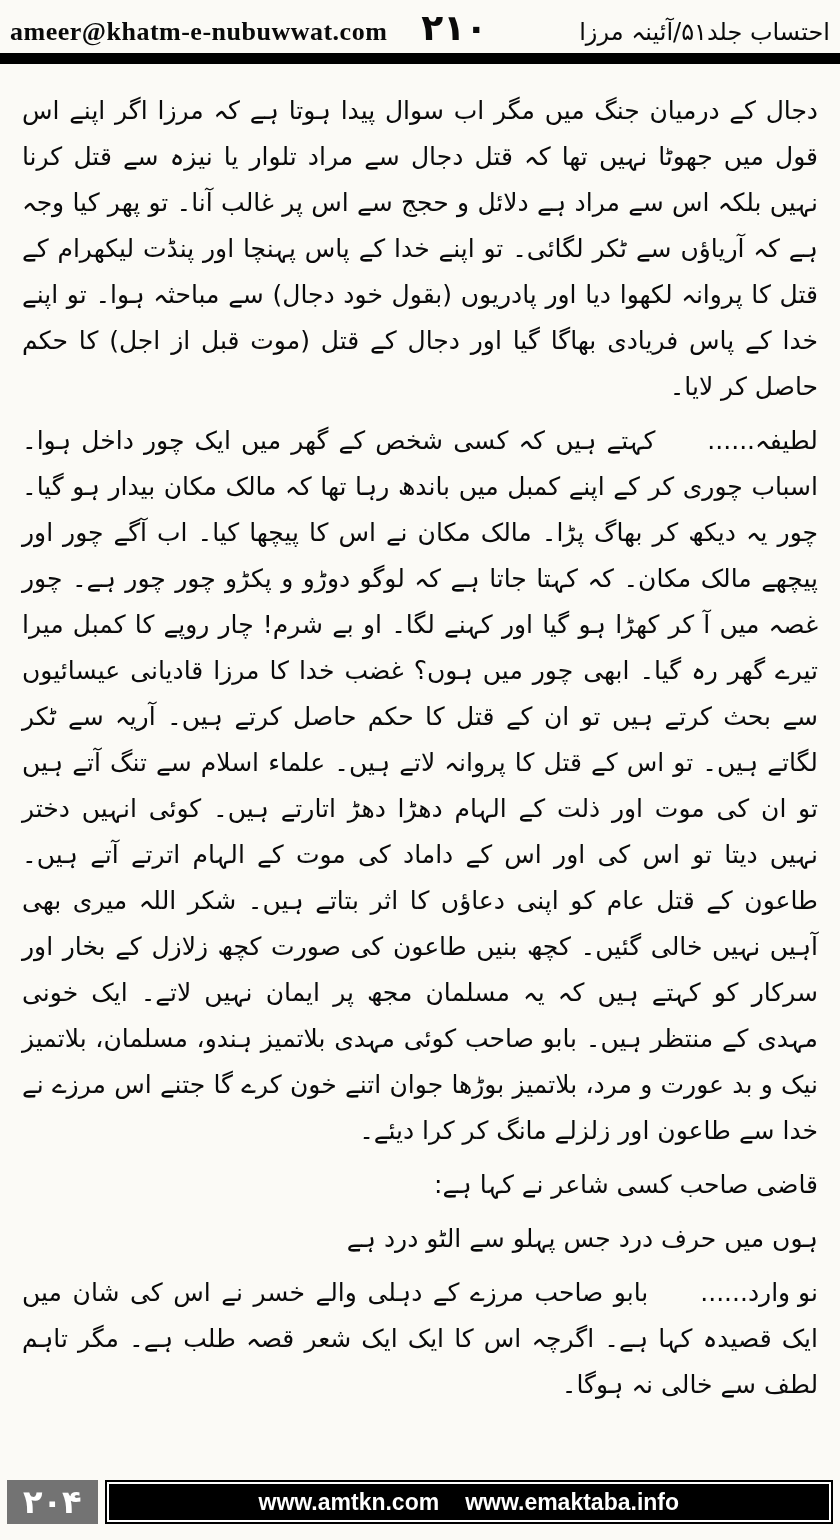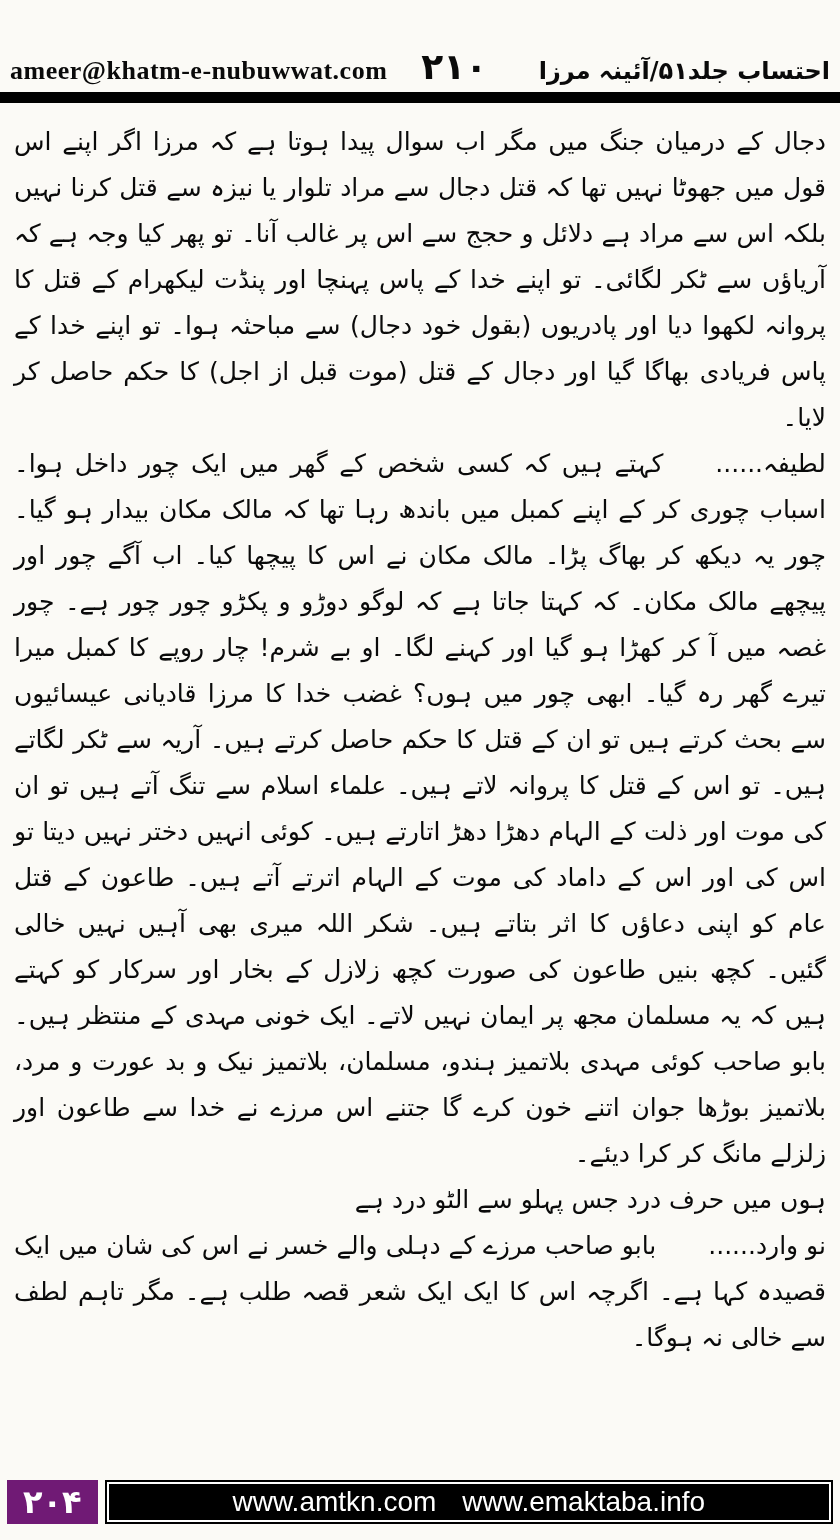--- a/index.html
+++ b/index.html
@@ -27,43 +27,42 @@
     font-size: 26px;
     letter-spacing: 0.5px;
     direction: ltr;
   }
   .page-num {
     font-weight: bold;
     font-size: 36px;
     margin-left: 34px;
     line-height: 1;
     direction: rtl;
-    margin-top: 39px;
   }
   .book-title {
     margin-left: auto;
     direction: rtl;
-    font-weight: bold;
+    font-weight: normal;
     font-size: 24px;
   }
   .rule {
     height: 11px;
     background: #000;
     margin: 4px 0 0 0;
   }
   
   .body-text {
     direction: rtl;
     text-align: justify;
     padding: 16px 14px 0 14px;
     font-size: 25px;
     line-height: 46px;
     font-weight: 500;
   }
-  .body-text p { margin: 0; }
+  .body-text p { margin: 8px; }
   .speaker-label {
     display: inline-block;
     margin-left: 52px; 
     white-space: nowrap;
   }
   .verse {
     text-align: right;
   }
   .first-indent {
     text-indent: 78px;
@@ -72,21 +71,21 @@
   .footer {
     position: absolute;
     left: 0; right: 0; bottom: 16px;
     display: flex;
     align-items: stretch;
     gap: 7px;
     padding: 0 7px;
     height: 44px;
   }
   .footer-pagenum {
-    background: #701a75;
+    background: #737373;
     color: #fff;
     font-weight: bold;
     font-size: 32px;
     display: flex;
     align-items: center;
     justify-content: center;
     padding: 0 16px;
     direction: rtl;
   }
   .footer-links {
@@ -95,22 +94,22 @@
     flex: 1;
     display: flex;
     align-items: center;
     justify-content: center;
     gap: 26px;
     border: 2px solid #000;
     box-shadow: inset 0 0 0 2px #fff;
   }
   .footer-links span {
     font-family: "Liberation Sans", sans-serif;
-    font-weight: normal;
-    font-size: 28px;
+    font-weight: bold;
+    font-size: 23px;
     direction: ltr;
     white-space: nowrap;
   }
 </style>
 </head>
 <body>
 
 <div class="page">
 
   <div class="header">
@@ -124,20 +123,23 @@
   <div class="body-text">
 
     <p>
       <span>دجال کے درمیان جنگ میں مگر اب سوال پیدا ہوتا ہے کہ مرزا اگر اپنے اس قول میں جھوٹا نہیں تھا کہ قتل دجال سے مراد تلوار یا نیزہ سے قتل کرنا نہیں بلکہ اس سے مراد ہے دلائل و حجج سے اس پر غالب آنا۔ تو پھر کیا وجہ ہے کہ آریاؤں سے ٹکر لگائی۔ تو اپنے خدا کے پاس پہنچا اور پنڈت لیکھرام کے قتل کا پروانہ لکھوا دیا اور پادریوں (بقول خود دجال) سے مباحثہ ہوا۔ تو اپنے خدا کے پاس فریادی بھاگا گیا اور دجال کے قتل (موت قبل از اجل) کا حکم حاصل کر لایا۔</span>
     </p>
 
     <p>
       <span class="speaker-label">لطیفہ......</span><span>کہتے ہیں کہ کسی شخص کے گھر میں ایک چور داخل ہوا۔ اسباب چوری کر کے اپنے کمبل میں باندھ رہا تھا کہ مالک مکان بیدار ہو گیا۔ چور یہ دیکھ کر بھاگ پڑا۔ مالک مکان نے اس کا پیچھا کیا۔ اب آگے چور اور پیچھے مالک مکان۔ کہ کہتا جاتا ہے کہ لوگو دوڑو و پکڑو چور چور ہے۔ چور غصہ میں آ کر کھڑا ہو گیا اور کہنے لگا۔ او بے شرم! چار روپے کا کمبل میرا تیرے گھر رہ گیا۔ ابھی چور میں ہوں؟ غضب خدا کا مرزا قادیانی عیسائیوں سے بحث کرتے ہیں تو ان کے قتل کا حکم حاصل کرتے ہیں۔ آریہ سے ٹکر لگاتے ہیں۔ تو اس کے قتل کا پروانہ لاتے ہیں۔ علماء اسلام سے تنگ آتے ہیں تو ان کی موت اور ذلت کے الہام دھڑا دھڑ اتارتے ہیں۔ کوئی انہیں دختر نہیں دیتا تو اس کی اور اس کے داماد کی موت کے الہام اترتے آتے ہیں۔ طاعون کے قتل عام کو اپنی دعاؤں کا اثر بتاتے ہیں۔ شکر اللہ میری بھی آہیں نہیں خالی گئیں۔ کچھ بنیں طاعون کی صورت کچھ زلازل کے بخار اور سرکار کو کہتے ہیں کہ یہ مسلمان مجھ پر ایمان نہیں لاتے۔ ایک خونی مہدی کے منتظر ہیں۔ بابو صاحب کوئی مہدی بلاتمیز ہندو، مسلمان، بلاتمیز نیک و بد عورت و مرد، بلاتمیز بوڑھا جوان اتنے خون کرے گا جتنے اس مرزے نے خدا سے طاعون اور زلزلے مانگ کر کرا دیئے۔</span>
     </p>
 
+    <p>
+      <span>قاضی صاحب کسی شاعر نے کہا ہے:</span>
+    </p>
 
     <p class="verse">
       <span>ہوں میں حرف درد جس پہلو سے الٹو درد ہے</span>
     </p>
 
 
 
     <p>
       <span class="speaker-label">نو وارد......</span><span>بابو صاحب مرزے کے دہلی والے خسر نے اس کی شان میں ایک قصیدہ کہا ہے۔ اگرچہ اس کا ایک ایک شعر قصہ طلب ہے۔ مگر تاہم لطف سے خالی نہ ہوگا۔</span>
     </p>

